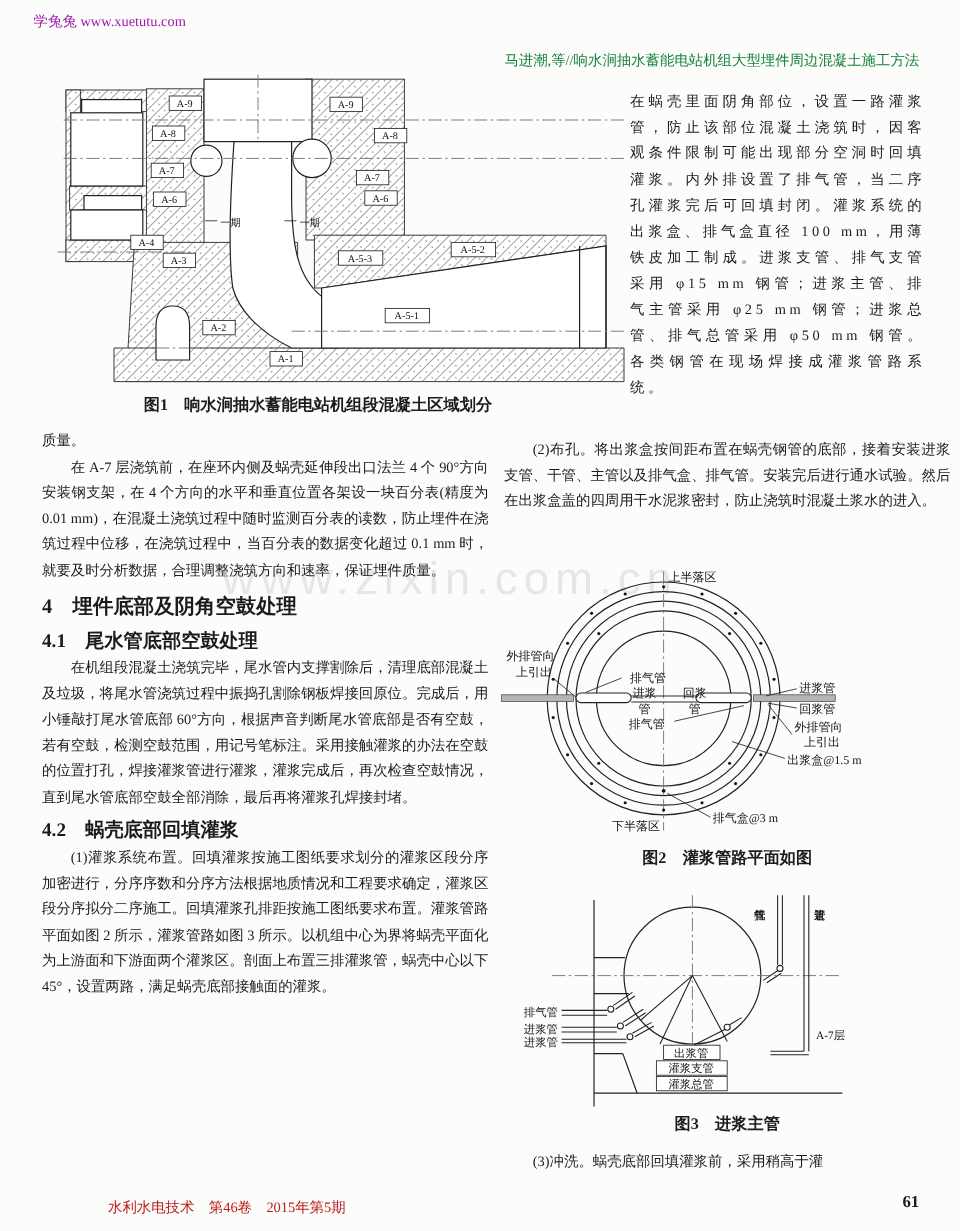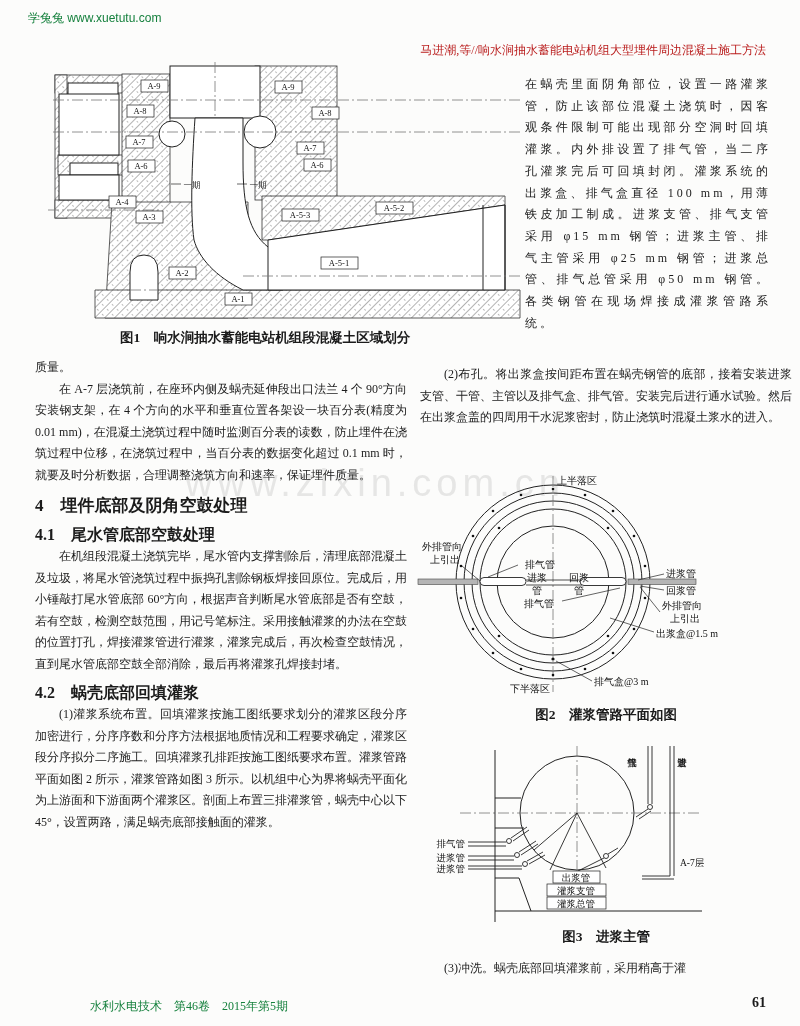--- a/index.html
+++ b/index.html
@@ -1,29 +1,29 @@
 <!DOCTYPE html>
 <html><head>
 <meta charset="utf-8">
 <style>
   html,body{margin:0;padding:0;}
   body{width:800px;height:1026px;position:relative;background:#fcfcfb;
        font-family:"Liberation Serif",serif;color:#1b1b1b;overflow:hidden;}
   .abs{position:absolute;}
   p{margin:0;text-align:justify;line-height:21.5px;font-size:12px;}
   .indent{text-indent:2em;}
-  .wm-top{font-family:Liberation Sans, sans-serif;font-size:12px;color:#15803d;}
+  .wm-top{font-family:Liberation Serif, serif;font-size:12px;color:#a21caf;}
   .wm-center{font-family:"Liberation Sans",sans-serif;font-size:38px;color:rgba(185,185,185,.33);
              letter-spacing:5px;white-space:nowrap;}
-  .running-title{font-size:12px;color:#b91c1c;white-space:nowrap;}
+  .running-title{font-size:12px;color:#15803d;white-space:nowrap;}
   .fig-caption{font-weight:bold;font-size:13.5px;text-align:center;}
   h2.sec{font-size:17px;font-weight:bold;margin:8px 0 0 0;line-height:23px;}
   h3.sub{font-size:16px;font-weight:bold;margin:7px 0 0 0;line-height:22px;}
   .narrowcol p{letter-spacing:3px;line-height:21.7px;}
-  .footer-journal{font-size:12px;color:#15803d;}
+  .footer-journal{font-size:12px;color:#b91c1c;}
   .footer-page{font-size:14px;font-weight:bold;}
   svg text{font-family:"Liberation Serif",serif;fill:#111;}
   .vtext{writing-mode:vertical-rl;}
 </style>
 </head>
 <body>
 
 <div class="abs wm-top" style="left:28px;top:10px;">学兔兔 www.xuetutu.com</div>
 <div class="abs wm-center" style="left:185px;top:462px;">www.zixin.com.cn</div>
 

